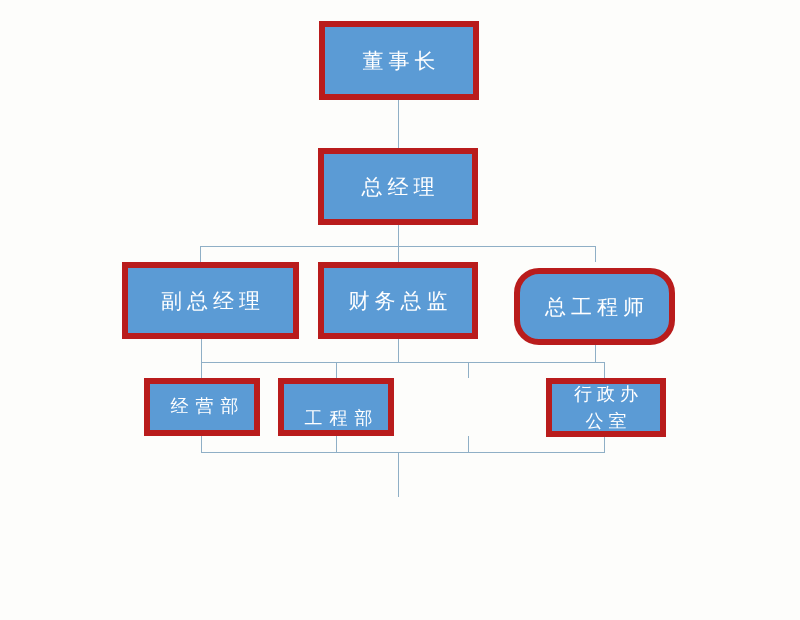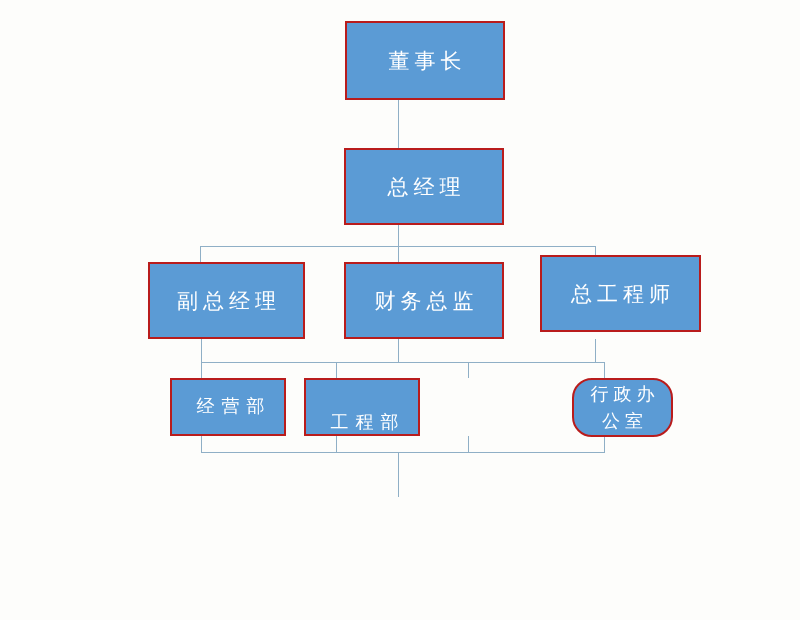--- a/index.html
+++ b/index.html
@@ -7,47 +7,46 @@
     position: relative;
     width: 800px;
     height: 620px;
     background: #fdfdfb;
     overflow: hidden;
     font-family: "Liberation Sans", "DejaVu Sans", sans-serif;
   }
   .node {
     position: absolute;
     background: #5b9bd5;
-    border: 2px solid #b91c1c;
+    border: 6px solid #b91c1c;
     box-sizing: border-box;
     color: #ffffff;
     display: flex;
     align-items: center;
     justify-content: center;
     text-align: center;
     font-size: 21px;
     letter-spacing: 5px;
     padding-left: 5px; 
     line-height: 1.2;
-    margin-left: 26px;
   }
   .node.sm { font-size: 18px; letter-spacing: 7px; padding-left: 12px; }
   .node.twoline { flex-direction: column; line-height: 27px; letter-spacing: 5px; padding-left: 5px; }
   .line { position: absolute; background: #8fafc6; }
 
   
   #n-chairman { left: 319px; top: 21px;  width: 160px; height: 79px; }
   #n-gm       { left: 318px; top: 148px; width: 160px; height: 77px; justify-content: center; }
-  #n-dgm      { left: 122px; top: 262px; width: 157px; height: 77px; text-align: right; }
+  #n-dgm      { left: 122px; top: 262px; width: 177px; height: 77px; text-align: right; }
   #n-fd       { left: 318px; top: 262px; width: 160px; height: 77px; }
-  #n-ce       { left: 514px; top: 255px; width: 161px; height: 77px; }
+  #n-ce       { left: 514px; top: 268px; width: 161px; height: 77px; border-radius: 25px; }
   #n-op       { left: 144px; top: 378px; width: 116px; height: 58px; }
   #n-eng      { left: 278px; top: 378px; width: 116px; height: 58px; align-items: flex-end; }
   #n-fin      { left: 410px; top: 378px; width: 118px; height: 58px; }
-  #n-admin    { left: 546px; top: 378px; width: 101px; height: 59px; border-radius: 20px; }
+  #n-admin    { left: 546px; top: 378px; width: 120px; height: 59px; }
   #n-proj     { left: 319px; top: 497px; width: 160px; height: 80px; }
 
   
   #c1  { left: 398px; top: 100px; width: 1px;   height: 48px; }
   #c2  { left: 398px; top: 225px; width: 1px;   height: 21px; }
   #c3  { left: 200px; top: 246px; width: 396px; height: 1px;  }
   #c4  { left: 200px; top: 246px; width: 1px;   height: 16px; }
   #c5  { left: 398px; top: 246px; width: 1px;   height: 16px; }
   #c6  { left: 595px; top: 246px; width: 1px;   height: 16px; }
   #c7  { left: 201px; top: 339px; width: 1px;   height: 39px; }

